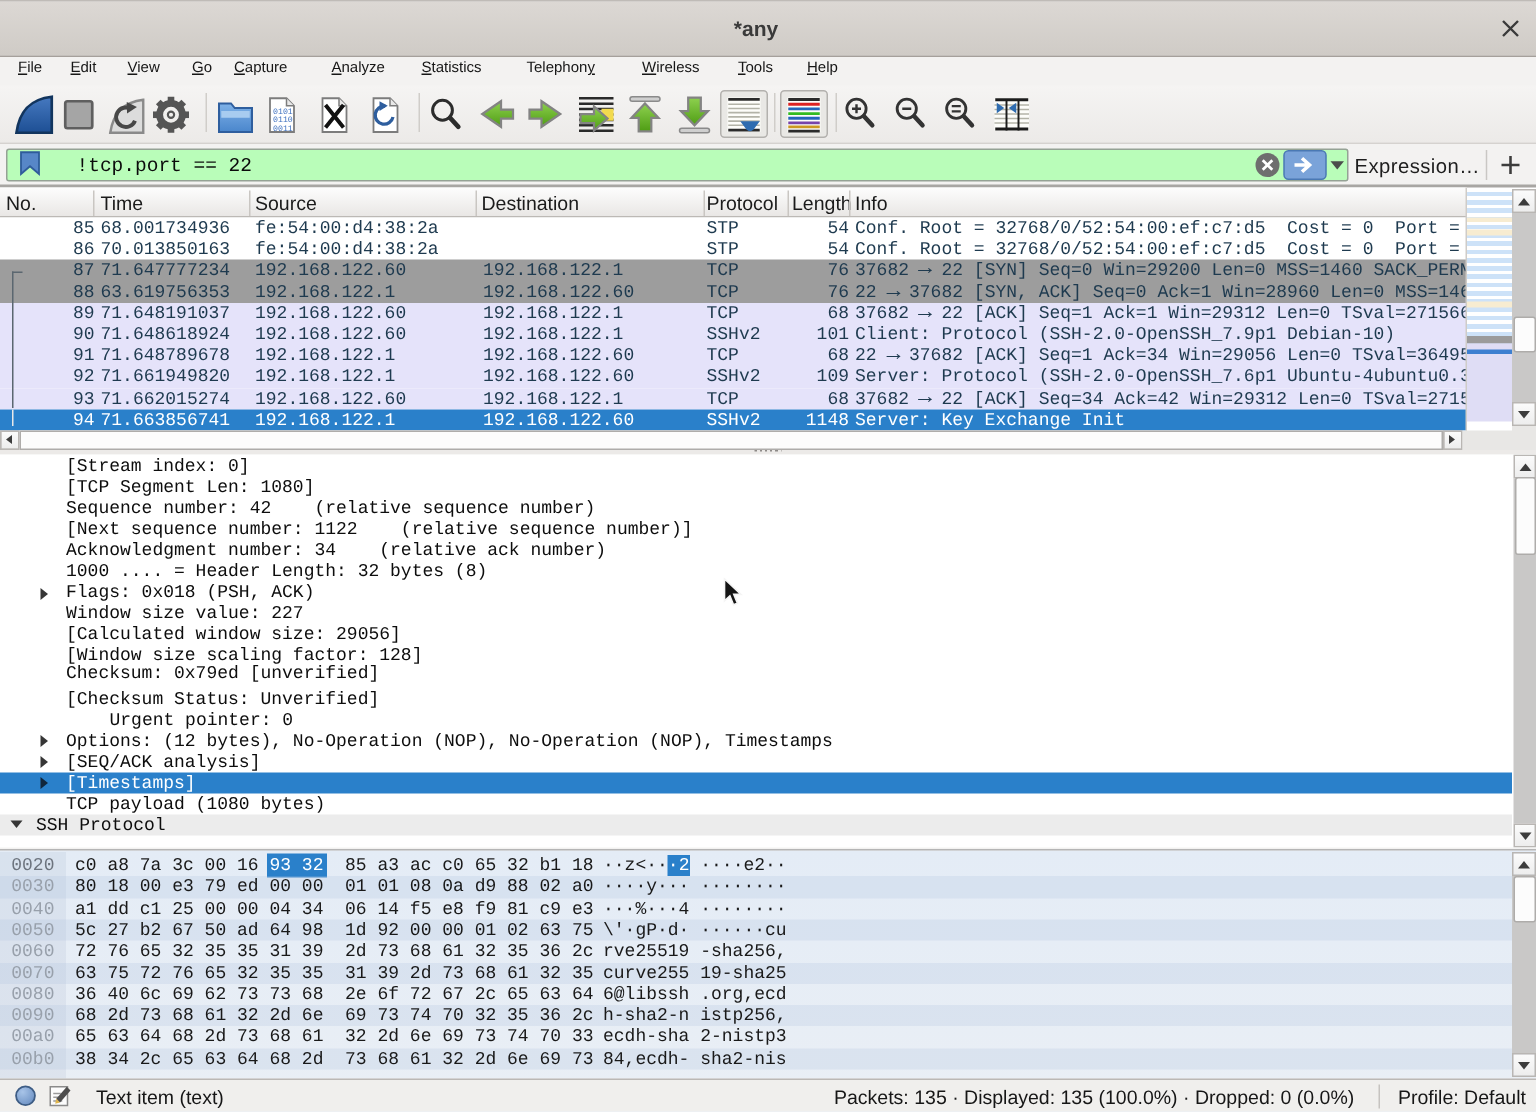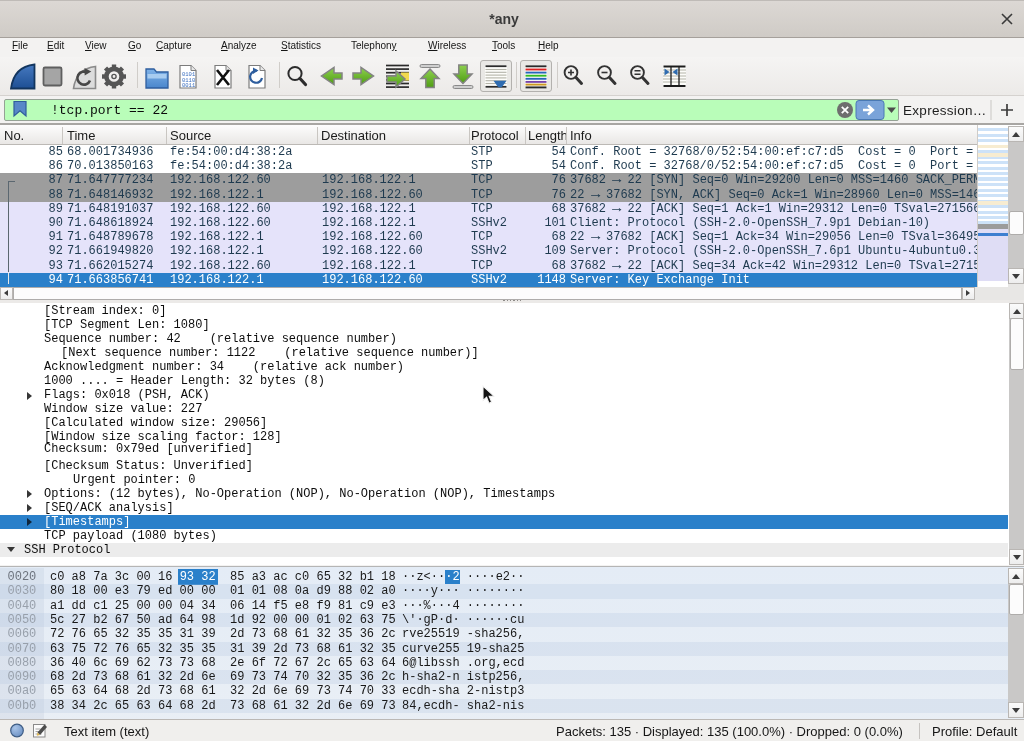--- a/index.html
+++ b/index.html
@@ -243,21 +243,21 @@
 <div class="hdiv" style="left:62px"></div>
       <div class="hdiv" style="left:166px"></div>
       <div class="hdiv" style="left:317px"></div>
       <div class="hdiv" style="left:469px"></div>
       <div class="hdiv" style="left:525px"></div>
       <div class="hdiv" style="left:566px"></div>
 </div>
 <div class="prow mono" style="top:21px;background:#fff;"><span class="c-no">85</span><span class="c-time">68.001734936</span><span class="c-src">fe:54:00:d4:38:2a</span><span class="c-pro">STP</span><span class="c-len">54</span><span class="c-info">Conf. Root = 32768/0/52:54:00:ef:c7:d5  Cost = 0  Port = 0x8001</span></div>
 <div class="prow mono" style="top:35.2px;background:#fff;"><span class="c-no">86</span><span class="c-time">70.013850163</span><span class="c-src">fe:54:00:d4:38:2a</span><span class="c-pro">STP</span><span class="c-len">54</span><span class="c-info">Conf. Root = 32768/0/52:54:00:ef:c7:d5  Cost = 0  Port = 0x8001</span></div>
 <div class="prow mono" style="top:49.4px;background:#9d9d9d;"><span class="c-no">87</span><span class="c-time">71.647777234</span><span class="c-src">192.168.122.60</span><span class="c-dst">192.168.122.1</span><span class="c-pro">TCP</span><span class="c-len">76</span><span class="c-info">37682 <i class="ar">→</i> 22 [SYN] Seq=0 Win=29200 Len=0 MSS=1460 SACK_PERM=1 TSval=2715667</span></div>
-<div class="prow mono" style="top:63.6px;background:#9d9d9d;"><span class="c-no">88</span><span class="c-time">71.648146932</span><span class="c-src">192.168.122.1</span><span class="c-dst">192.168.122.60</span><span class="c-pro">TCP</span><span class="c-len">76</span><span class="c-info">22 <i class="ar">→</i> 37682 [SYN, ACK] Seq=0 Ack=1 Win=28960 Len=0 MSS=1460 SACK_PERM=1</span></div>
+<div class="prow mono" style="top:63.6px;background:#9d9d9d;"><span class="c-no">88</span><span class="c-time">63.619756353</span><span class="c-src">192.168.122.1</span><span class="c-dst">192.168.122.60</span><span class="c-pro">TCP</span><span class="c-len">76</span><span class="c-info">22 <i class="ar">→</i> 37682 [SYN, ACK] Seq=0 Ack=1 Win=28960 Len=0 MSS=1460 SACK_PERM=1</span></div>
 <div class="prow mono" style="top:77.8px;background:#e5e3fa;"><span class="c-no">89</span><span class="c-time">71.648191037</span><span class="c-src">192.168.122.60</span><span class="c-dst">192.168.122.1</span><span class="c-pro">TCP</span><span class="c-len">68</span><span class="c-info">37682 <i class="ar">→</i> 22 [ACK] Seq=1 Ack=1 Win=29312 Len=0 TSval=2715668 TSecr=364</span></div>
 <div class="prow mono" style="top:92px;background:#e5e3fa;"><span class="c-no">90</span><span class="c-time">71.648618924</span><span class="c-src">192.168.122.60</span><span class="c-dst">192.168.122.1</span><span class="c-pro">SSHv2</span><span class="c-len">101</span><span class="c-info">Client: Protocol (SSH-2.0-OpenSSH_7.9p1 Debian-10)</span></div>
 <div class="prow mono" style="top:106.2px;background:#e5e3fa;"><span class="c-no">91</span><span class="c-time">71.648789678</span><span class="c-src">192.168.122.1</span><span class="c-dst">192.168.122.60</span><span class="c-pro">TCP</span><span class="c-len">68</span><span class="c-info">22 <i class="ar">→</i> 37682 [ACK] Seq=1 Ack=34 Win=29056 Len=0 TSval=3649555 TSecr=27</span></div>
 <div class="prow mono" style="top:120.4px;background:#e5e3fa;"><span class="c-no">92</span><span class="c-time">71.661949820</span><span class="c-src">192.168.122.1</span><span class="c-dst">192.168.122.60</span><span class="c-pro">SSHv2</span><span class="c-len">109</span><span class="c-info">Server: Protocol (SSH-2.0-OpenSSH_7.6p1 Ubuntu-4ubuntu0.3)</span></div>
 <div class="prow mono" style="top:134.6px;background:#e5e3fa;"><span class="c-no">93</span><span class="c-time">71.662015274</span><span class="c-src">192.168.122.60</span><span class="c-dst">192.168.122.1</span><span class="c-pro">TCP</span><span class="c-len">68</span><span class="c-info">37682 <i class="ar">→</i> 22 [ACK] Seq=34 Ack=42 Win=29312 Len=0 TSval=2715681 TSecr=3</span></div>
 <div class="prow mono" style="top:148.8px;background:#2a80ca;color:#fff;"><span class="c-no">94</span><span class="c-time">71.663856741</span><span class="c-src">192.168.122.1</span><span class="c-dst">192.168.122.60</span><span class="c-pro">SSHv2</span><span class="c-len">1148</span><span class="c-info">Server: Key Exchange Init</span></div>
 <div class="abs" style="left:8px;top:56.5px;width:1px;height:91.5px;background:#5b6770;"></div>
 <div class="abs" style="left:8px;top:56.5px;width:7px;height:1px;background:#5b6770;"></div>
 <div class="abs" style="left:8px;top:148.8px;width:1px;height:11px;background:#e8e8e8;"></div>
 
@@ -284,21 +284,21 @@
 <div class="thumb" style="left:13px;top:163px;width:949px;height:13px;border-radius:0;"></div>
 <div class="sbbtn" style="left:962px;top:163px;width:13px;height:13px;"></div>
 <div class="tri" style="left:966px;top:166px;border-left:4.5px solid #3c3c3c;border-top:3.5px solid transparent;border-bottom:3.5px solid transparent;"></div>
 <div class="abs" style="left:975px;top:163px;width:49px;height:13px;background:#e8e7e5;"></div>
 </div>
 <div class="abs" id="splitter1" style="left:0;top:300px;width:1024px;height:3px;background:#eceae8;"></div>
 <div class="abs" id="details">
 <div class="drow" style="top:1px;"><span style="position:absolute;left:44px">[Stream index: 0]</span></div>
 <div class="drow" style="top:15.05px;"><span style="position:absolute;left:44px">[TCP Segment Len: 1080]</span></div>
 <div class="drow" style="top:29.1px;"><span style="position:absolute;left:44px">Sequence number: 42    (relative sequence number)</span></div>
-<div class="drow" style="top:43.15px;"><span style="position:absolute;left:61px">[Next sequence number: 1122    (relative sequence number)]</span></div>
+<div class="drow" style="top:43.15px;"><span style="position:absolute;left:44px">[Next sequence number: 1122    (relative sequence number)]</span></div>
 <div class="drow" style="top:57.2px;"><span style="position:absolute;left:44px">Acknowledgment number: 34    (relative ack number)</span></div>
 <div class="drow" style="top:71.25px;"><span style="position:absolute;left:44px">1000 .... = Header Length: 32 bytes (8)</span></div>
 <div class="drow" style="top:85.3px;"><i class="tri-r" style="left:27px;top:3.5px"></i><span style="position:absolute;left:44px">Flags: 0x018 (PSH, ACK)</span></div>
 <div class="drow" style="top:99.35px;"><span style="position:absolute;left:44px">Window size value: 227</span></div>
 <div class="drow" style="top:113.4px;"><span style="position:absolute;left:44px">[Calculated window size: 29056]</span></div>
 <div class="drow" style="top:127.45px;"><span style="position:absolute;left:44px">[Window size scaling factor: 128]</span></div>
 <div class="drow" style="top:139px;padding-left:37px;"><span style="position:absolute;left:44px">Checksum: 0x79ed [unverified]</span></div>
 <div class="drow" style="top:155.55px;"><span style="position:absolute;left:44px">[Checksum Status: Unverified]</span></div>
 <div class="drow" style="top:169.6px;margin-left:29px;"><span style="position:absolute;left:44px">Urgent pointer: 0</span></div>
 <div class="drow" style="top:183.65px;"><i class="tri-r" style="left:27px;top:3.5px"></i><span style="position:absolute;left:44px">Options: (12 bytes), No-Operation (NOP), No-Operation (NOP), Timestamps</span></div>

